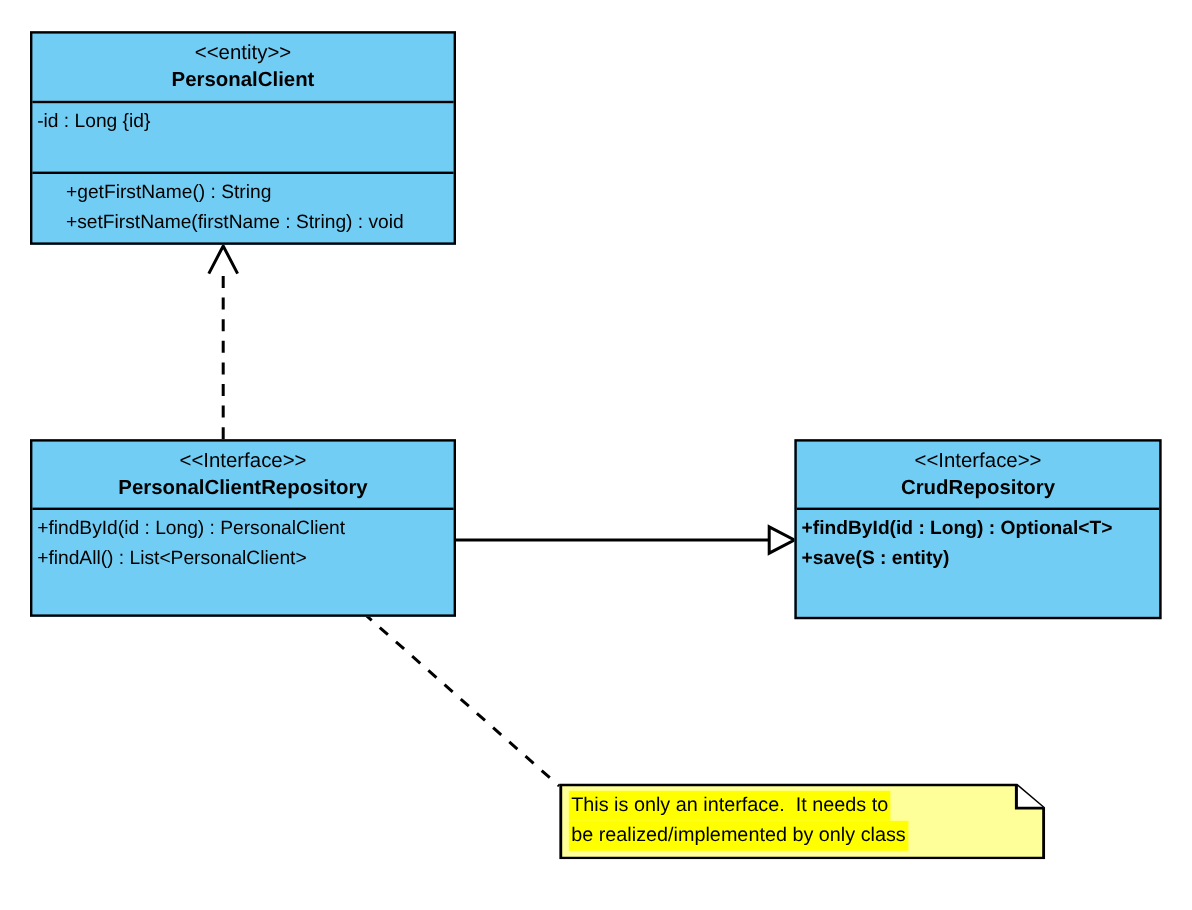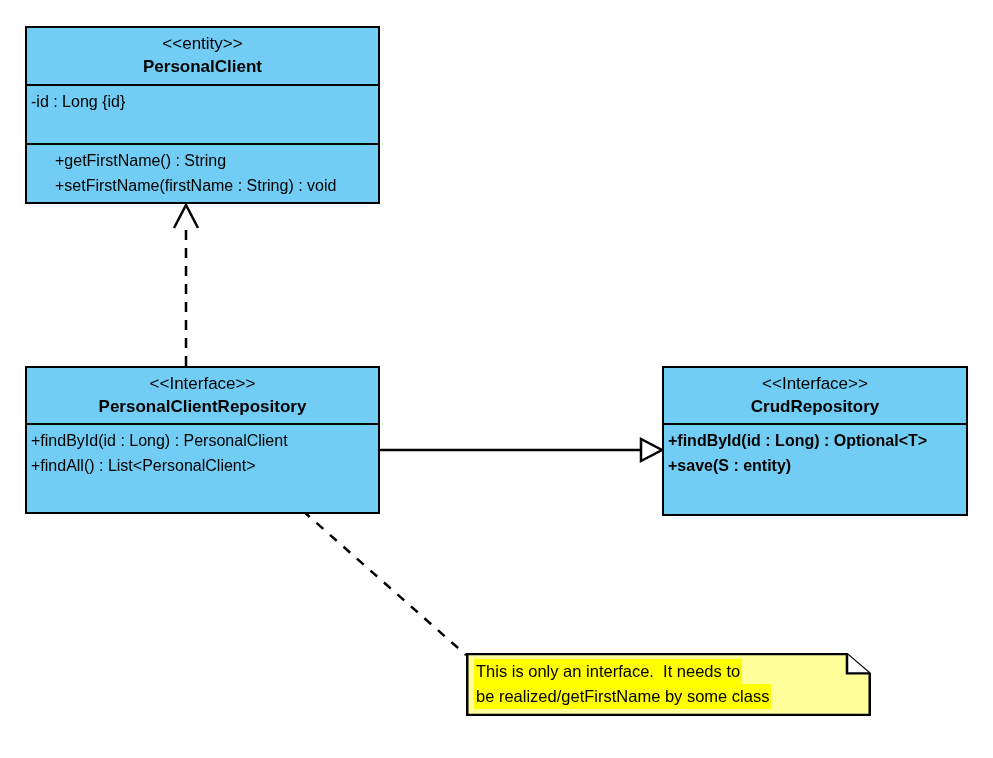--- a/index.html
+++ b/index.html
@@ -170,18 +170,18 @@
     <svg class="note-shape" viewBox="0 0 405 74" width="405" height="74" preserveAspectRatio="none">
       <path d="M1.25,1.25 H381 L403.75,24 V72.75 H1.25 Z" fill="#FFFF99" stroke="#000000" stroke-width="2.5" stroke-linejoin="miter"></path>
       <path d="M381,1.25 V24 H403.75" fill="#FFFFFF" stroke="#000000" stroke-width="2.5" stroke-linejoin="miter"></path>
     </svg>
 
     <div class="note-text">
       <span class="note-line-wrap">
         <span class="note-line">This is only an interface.  It needs to</span>
       </span>
       <span class="note-line-wrap">
-        <span class="note-line">be realized/getFirstName by some class</span>
+        <span class="note-line">be realized/implemented by only class</span>
       </span>
     </div>
   </div>
 
 </div>
 
 </body></html>

